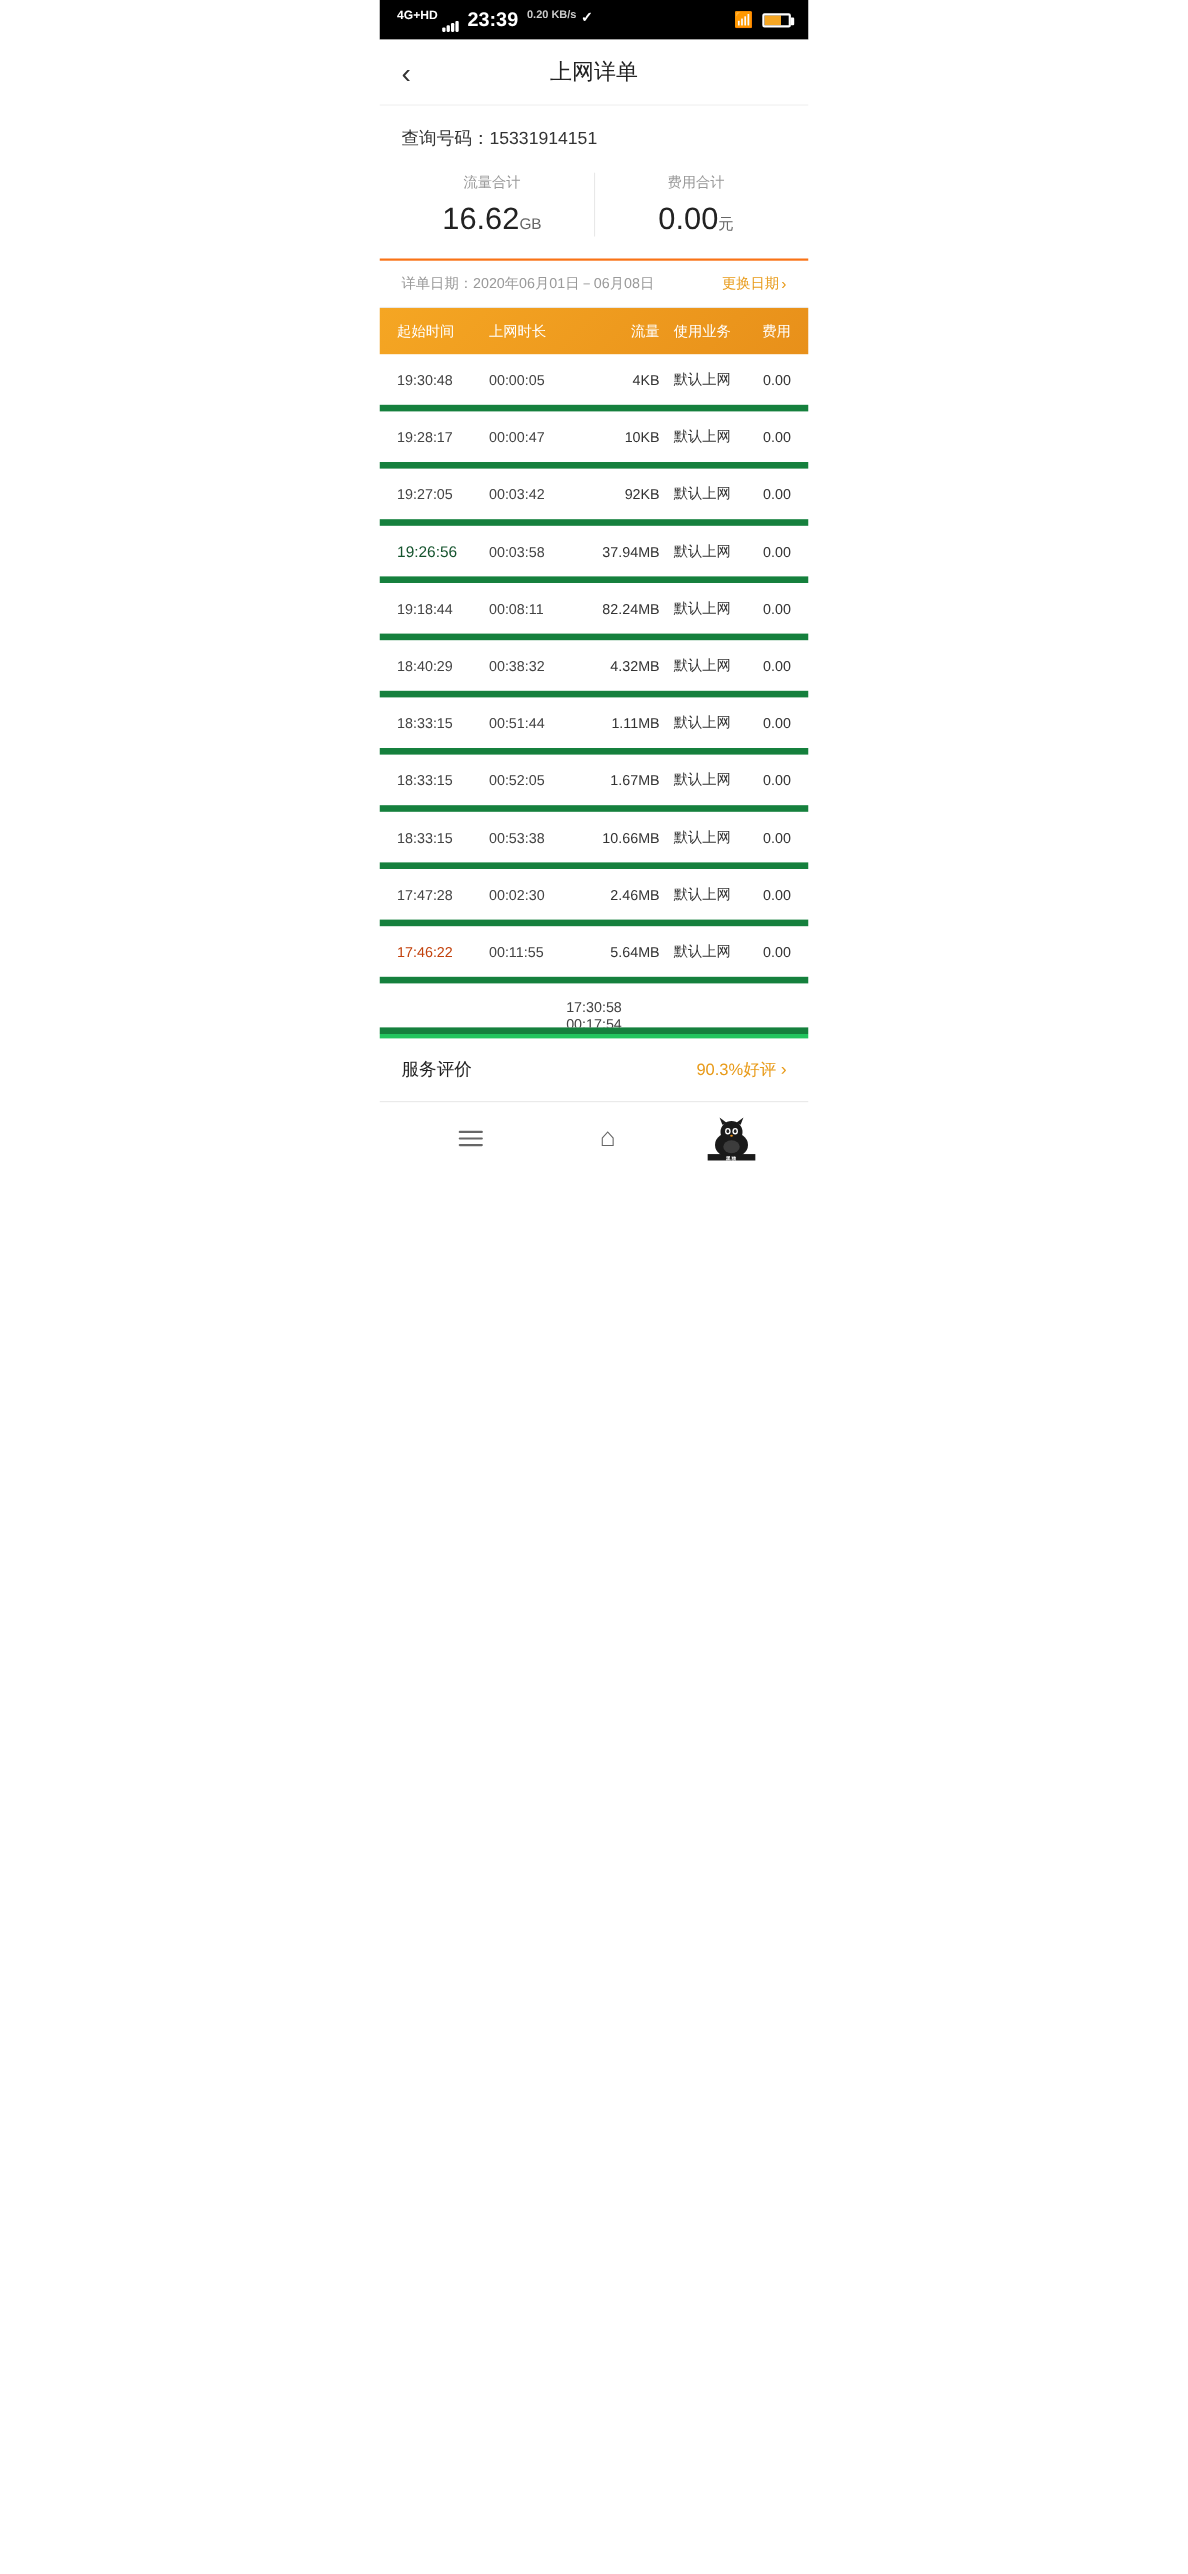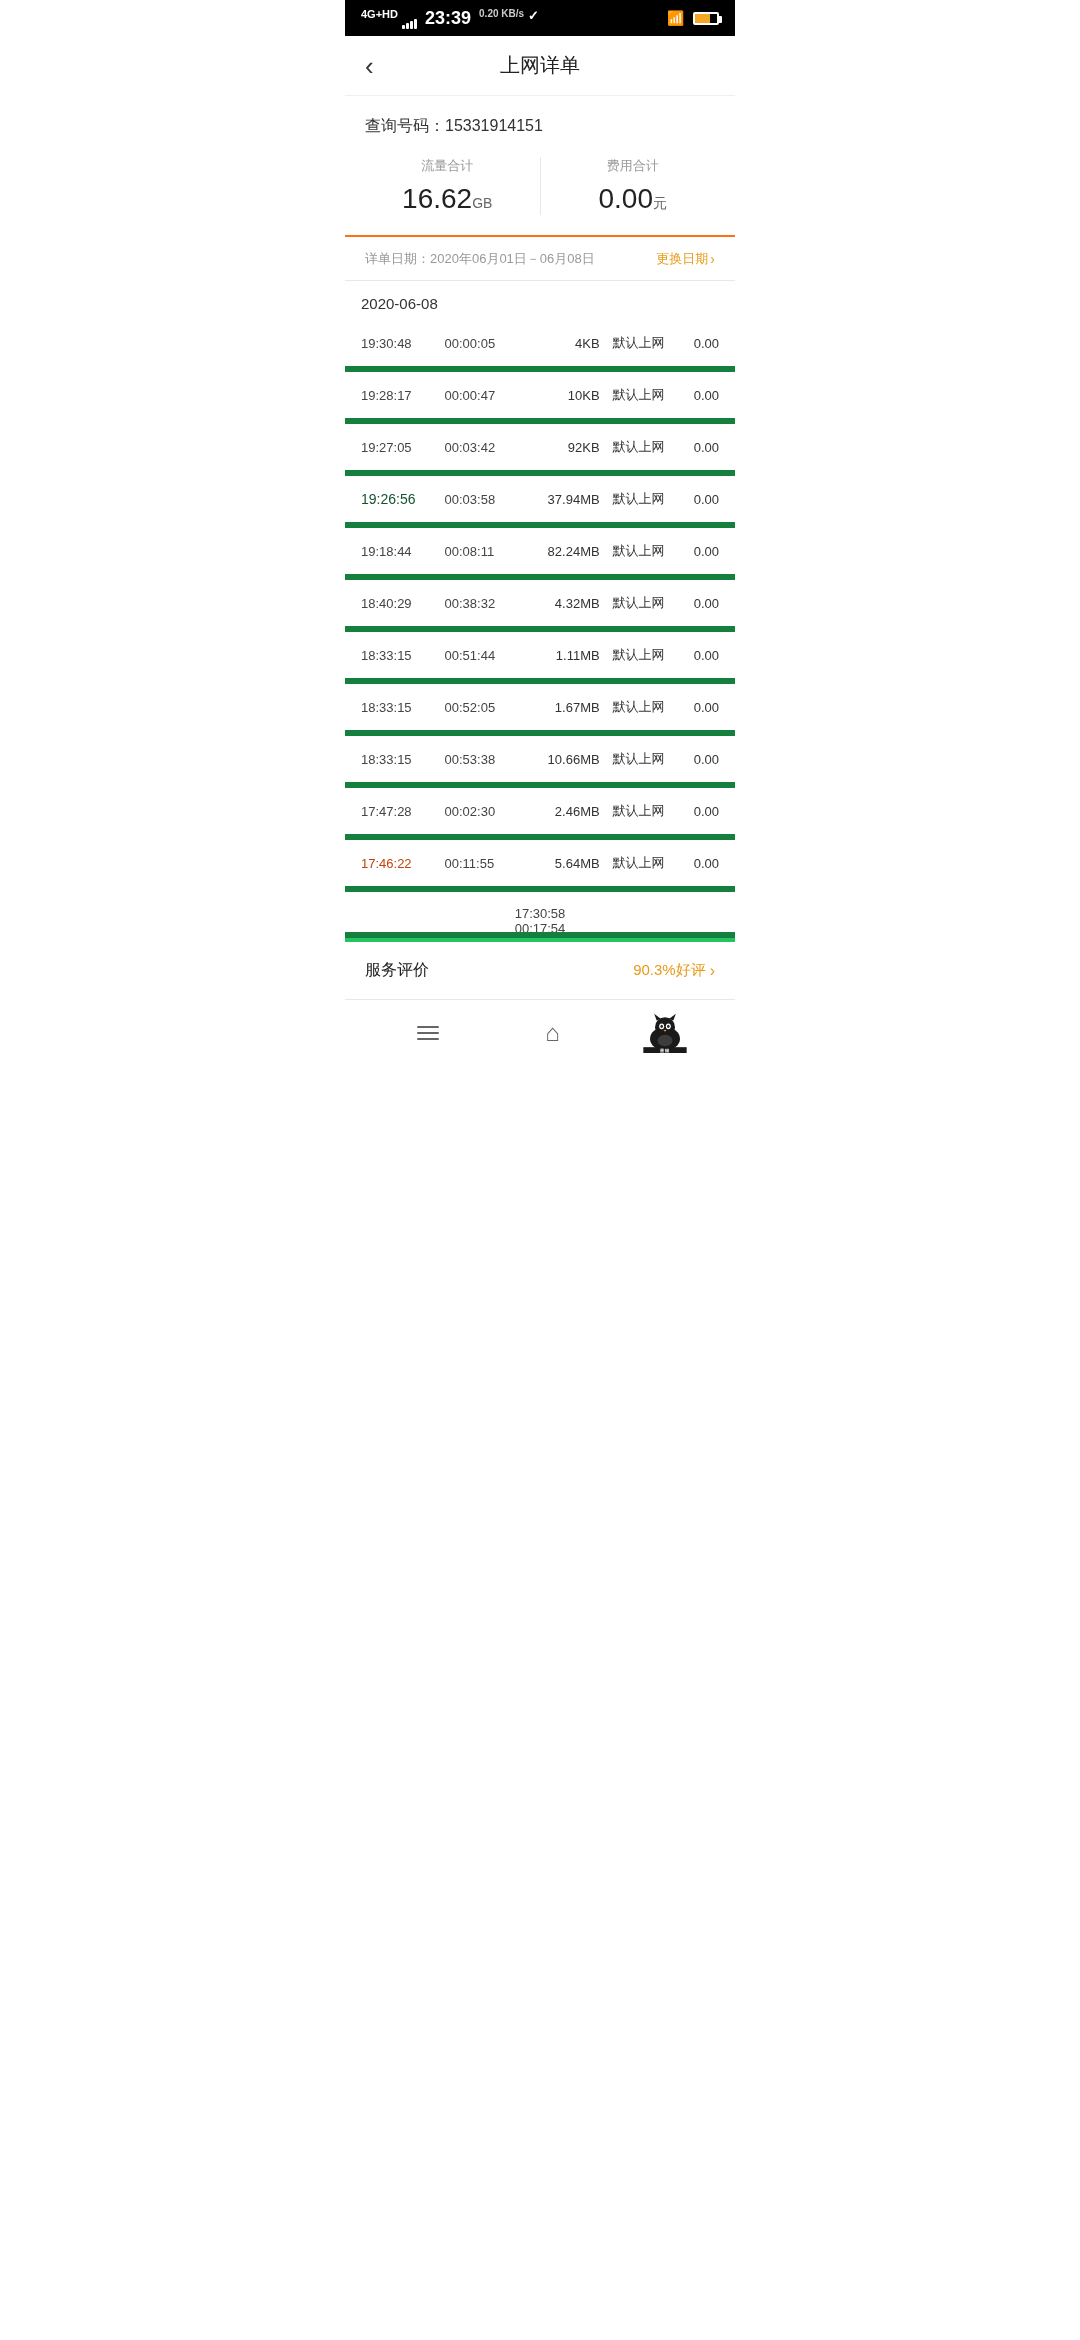--- a/index.html
+++ b/index.html
@@ -273,22 +273,28 @@
   <span>
     <span style="color:#999; font-size:13px;">详单日期：</span><span style="color:#999; font-size:13px;">2020年06月01日－06月08日</span>
   </span>
   <div class="date-change">
     <span>更换日期</span>
     <span class="chevron-right">›</span>
   </div>
 </div>
 
 <div class="table-container">
-
-  <div class="date-row">2020-06-08</div>
+  <div class="table-header">
+    <div class="col col-time">起始时间</div>
+    <div class="col col-duration">上网时长</div>
+    <div class="col col-flow">流量</div>
+    <div class="col col-service">使用业务</div>
+    <div class="col col-cost">费用</div>
+  </div>
+
 
   <div id="table-rows">
 
   <div class="table-row">
       <div class="col col-time" style="font-size:13px; color:#444; flex:1.4;">19:30:48</div>
       <div class="col col-duration" style="font-size:13px; color:#444; flex:1.4;">00:00:05</div>
       <div class="col col-flow" style="font-size:13px; color:#333; flex:1.2; text-align:right;">4KB</div>
       <div class="col col-service" style="font-size:13px; color:#333; flex:1.3; text-align:center;">默认上网</div>
       <div class="col col-cost" style="font-size:13px; color:#333; flex:0.7; text-align:right;">0.00</div>
     </div>

